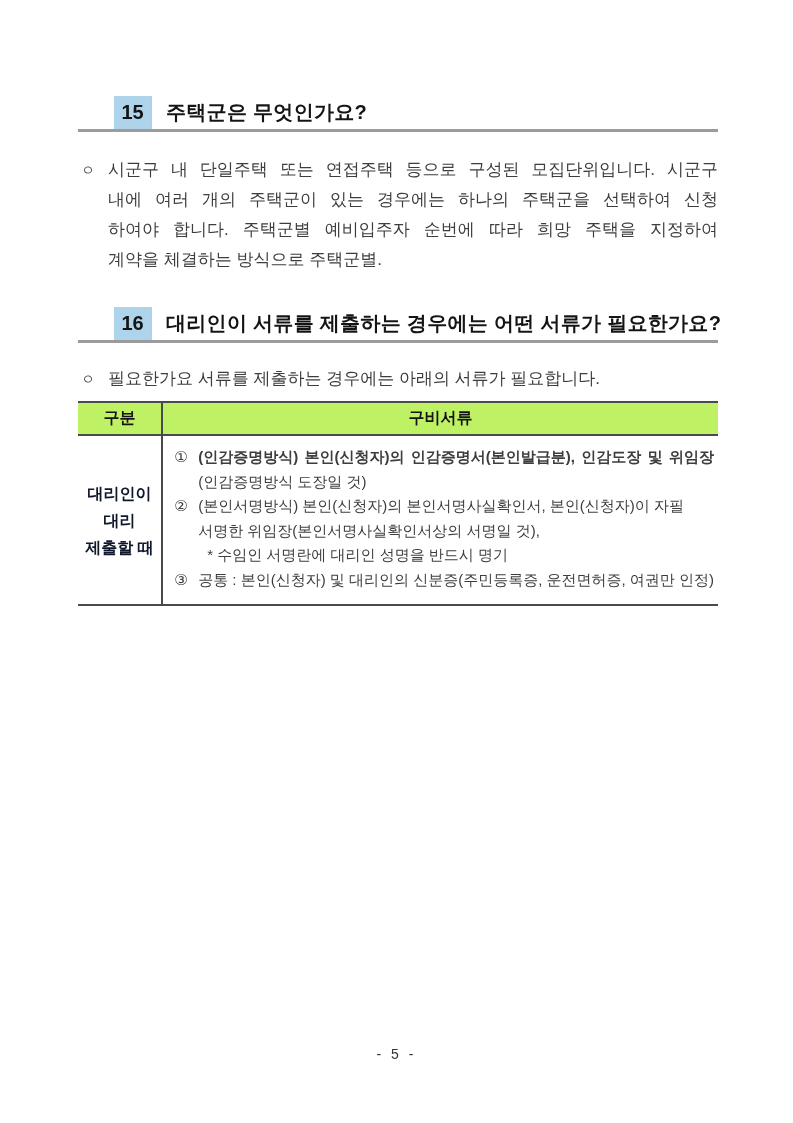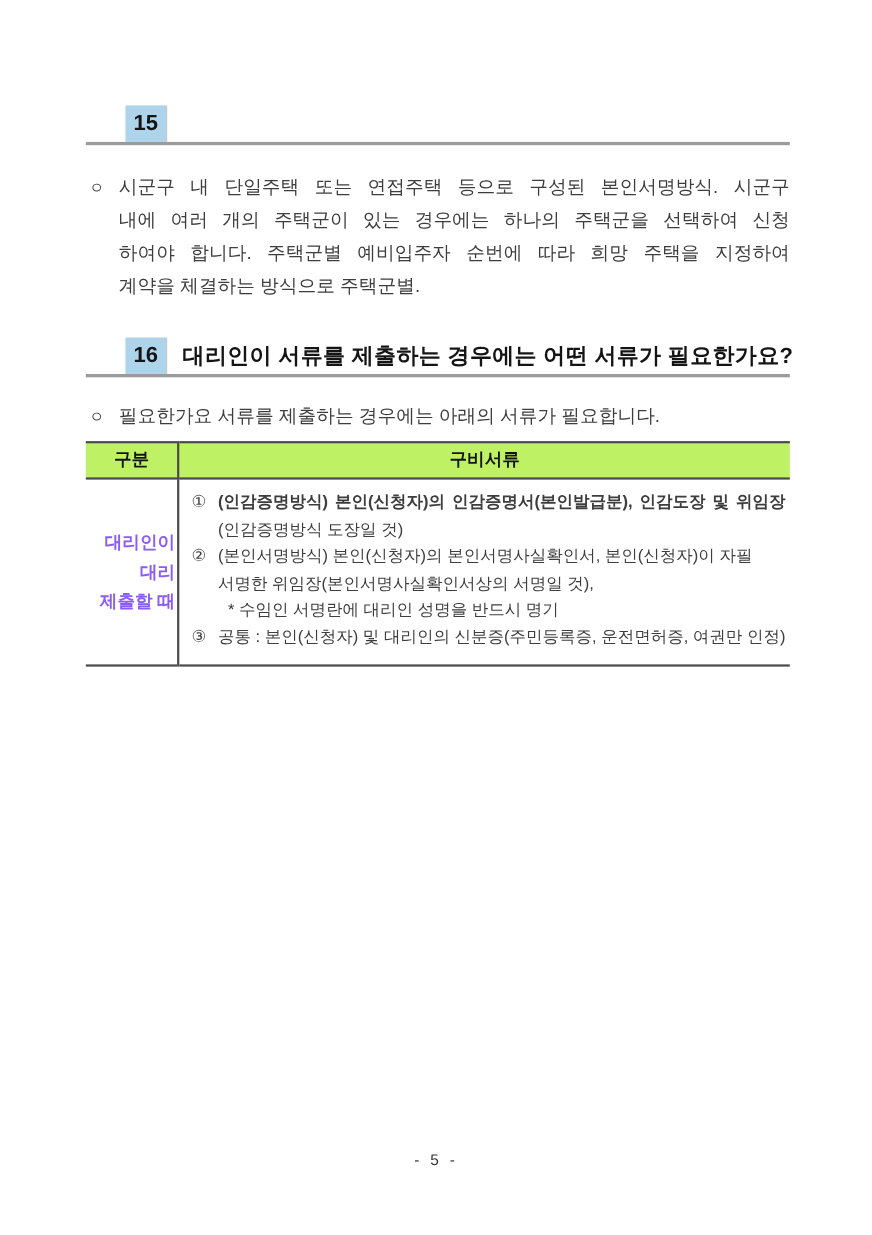--- a/index.html
+++ b/index.html
@@ -96,25 +96,25 @@
     font-weight: bold;
     color: #141414;
     border-bottom: 2px solid #4a4a4a;
     text-align: center;
     vertical-align: middle;
   }
   .col-divider { border-right: 2px solid #4a4a4a; }
   .doc-table td { vertical-align: middle; }
   td.row-label {
     width: 80px;
-    text-align: right;
+    text-align: center;
     font-weight: bold;
     font-size: 16px;
     line-height: 27px;
-    color: #8b5cf6;
+    color: #0f172a;
     padding: 8px 2px;
   }
   td.row-content {
     padding: 9px 4px 12px 11px;
     font-size: 15px;
     line-height: 24.5px;
     color: #3d3d3d;
   }
   .doc-item { display: flex; }
   .marker { flex: none; width: 24px; }
@@ -140,26 +140,27 @@
   }
 </style>
 </head>
 <body>
 
 <div class="page">
   <div class="content">
 
     <div class="section-header s15">
       <div class="num-box">15</div>
+      <div class="section-title">주택군은 무엇인가요?</div>
     </div>
 
     <div class="bullet-para main-para">
       <span class="bullet">ㅇ</span>
       <div class="para-lines">
-        <div class="pline just">시군구 내 단일주택 또는 연접주택 등으로 구성된 본인서명방식. 시군구</div>
+        <div class="pline just">시군구 내 단일주택 또는 연접주택 등으로 구성된 모집단위입니다. 시군구</div>
         <div class="pline just">내에 여러 개의 주택군이 있는 경우에는 하나의 주택군을 선택하여 신청</div>
         <div class="pline just">하여야 합니다. 주택군별 예비입주자 순번에 따라 희망 주택을 지정하여</div>
         <div class="pline">계약을 체결하는 방식으로 주택군별.</div>
       </div>
     </div>
 
     <div class="section-header s16">
       <div class="num-box">16</div>
       <div class="section-title">대리인이 서류를 제출하는 경우에는 어떤 서류가 필요한가요?</div>
     </div>

